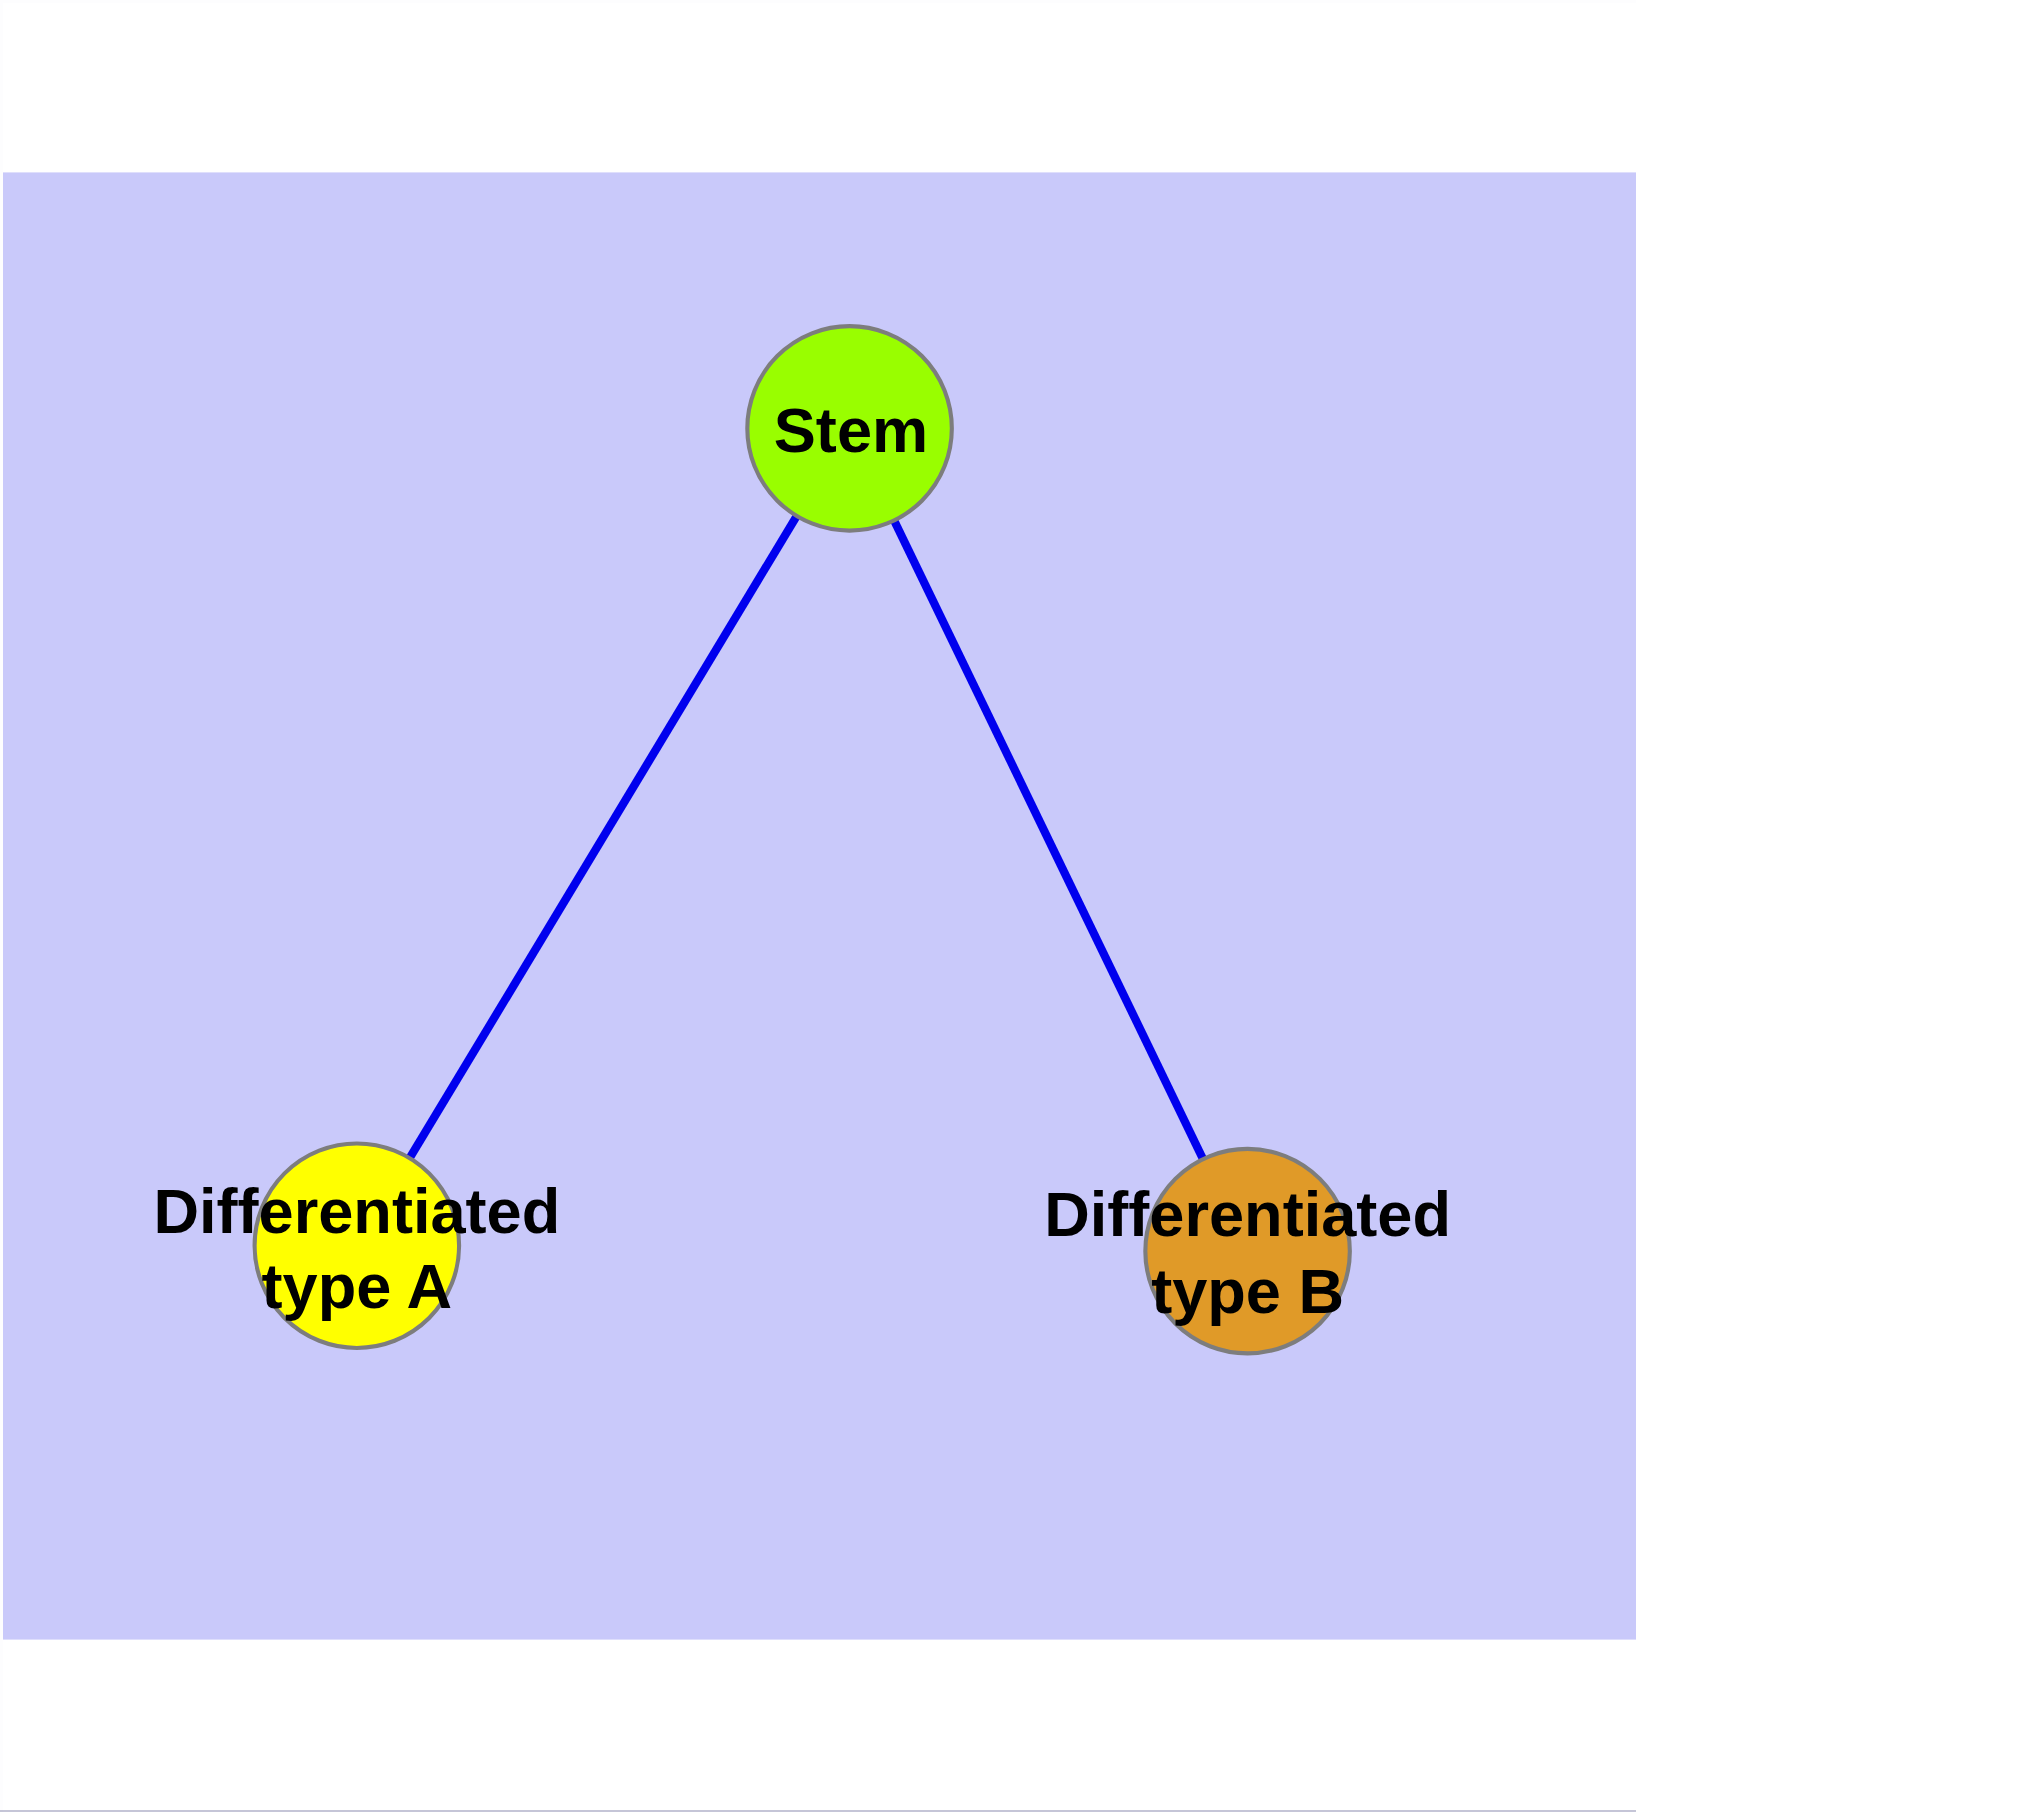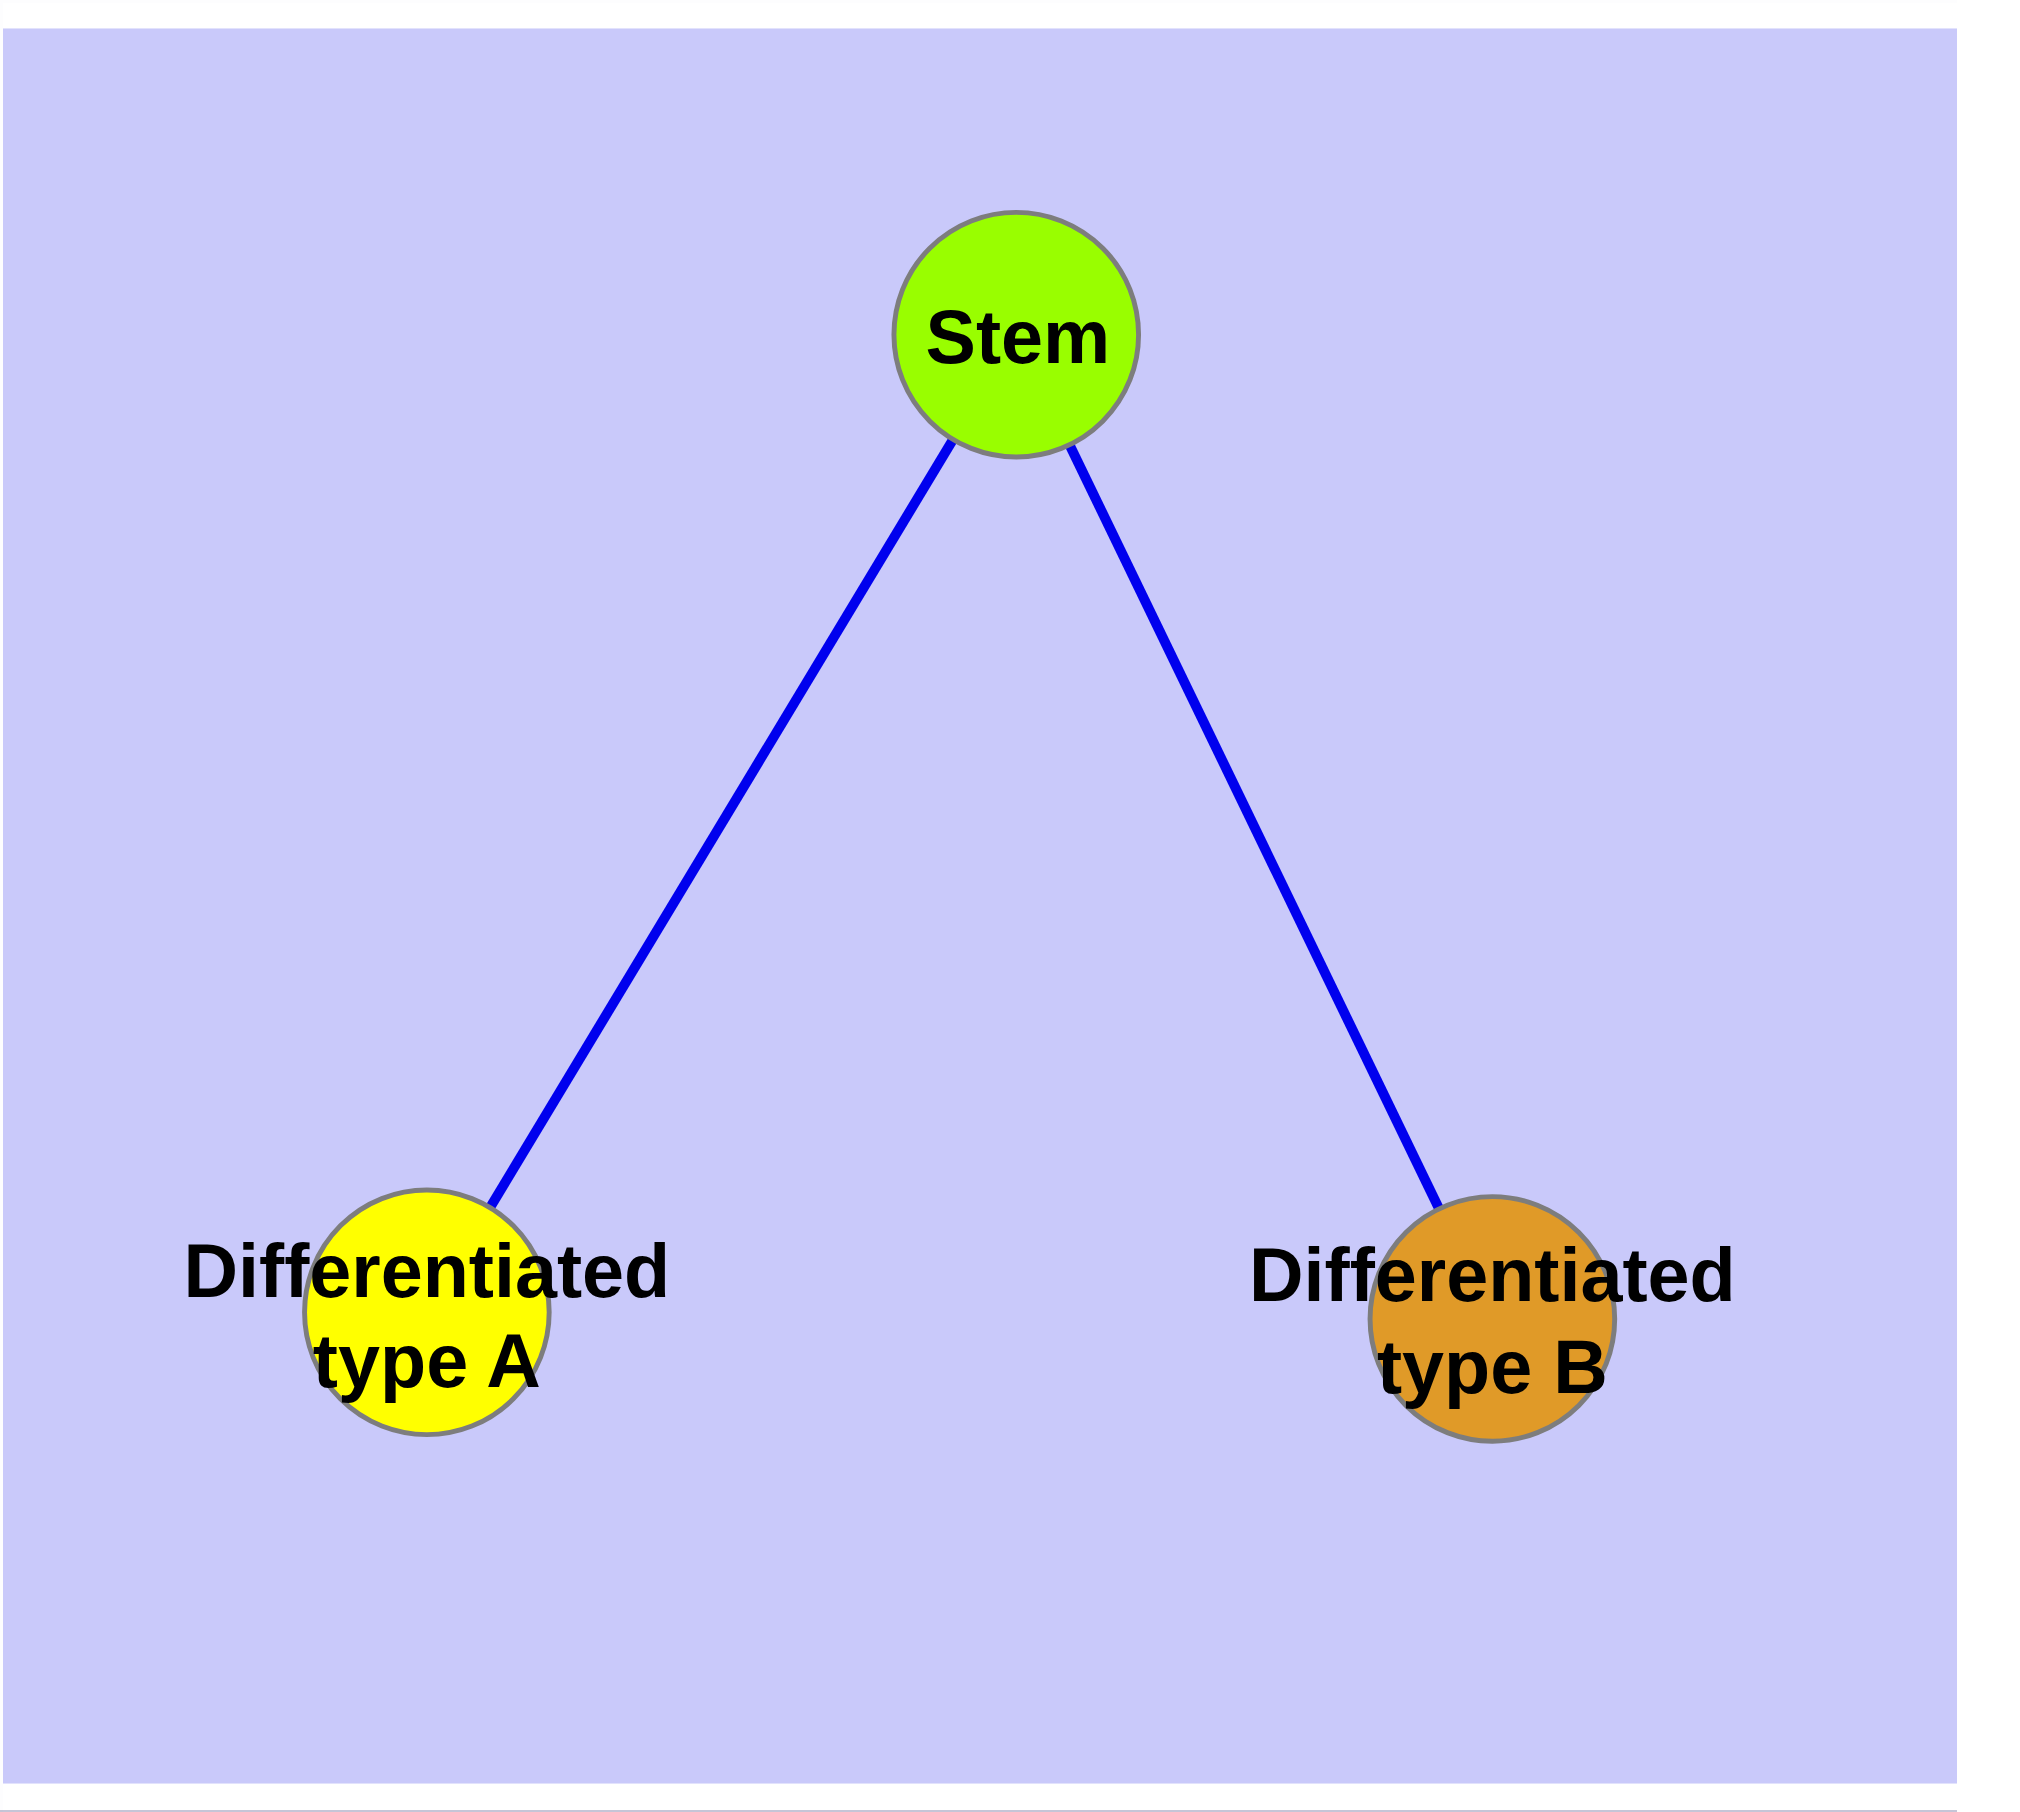--- a/index.html
+++ b/index.html
@@ -6,21 +6,21 @@
     margin: 0;
     padding: 0;
     width: 2021px;
     height: 1812px;
     background: #ffffff;
     overflow: hidden;
     font-family: "Liberation Sans", "DejaVu Sans", sans-serif;
   }
   .window {
     position: relative;
-    width: 1957px;
+    width: 1636px;
     height: 1812px;
     border-radius: 12px;
   }
   .graph-svg {
     position: absolute;
     left: 0;
     top: 0;
     width: 100%;
     height: 100%;
     display: block;

